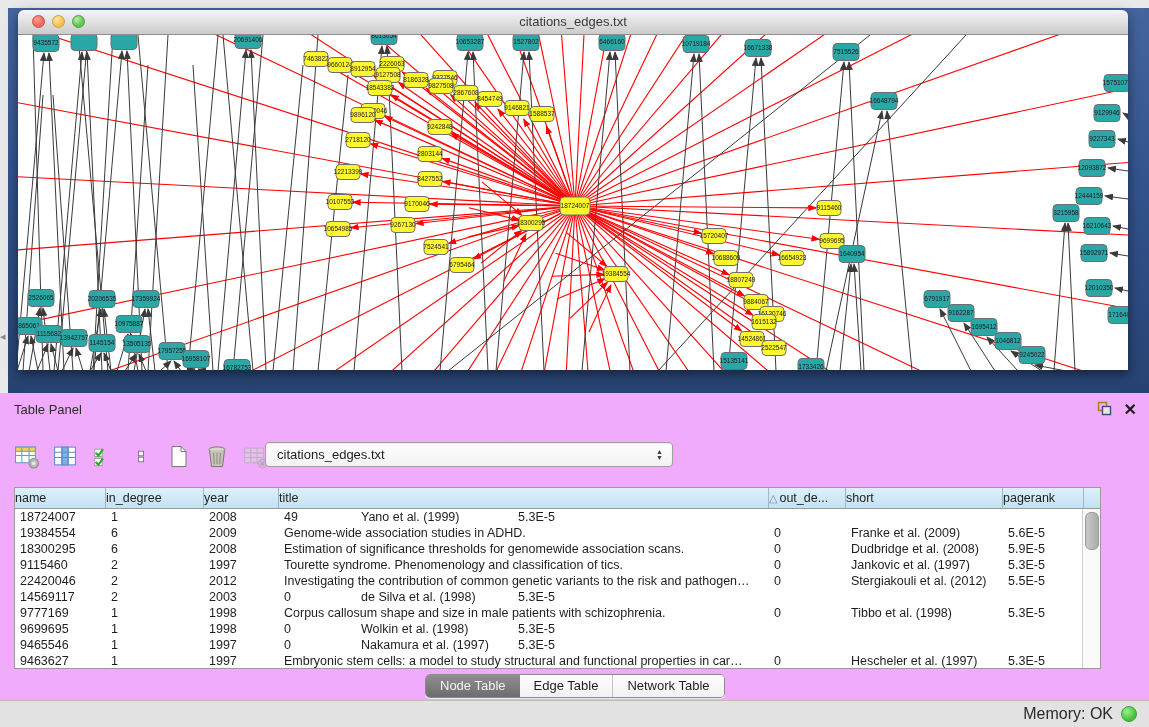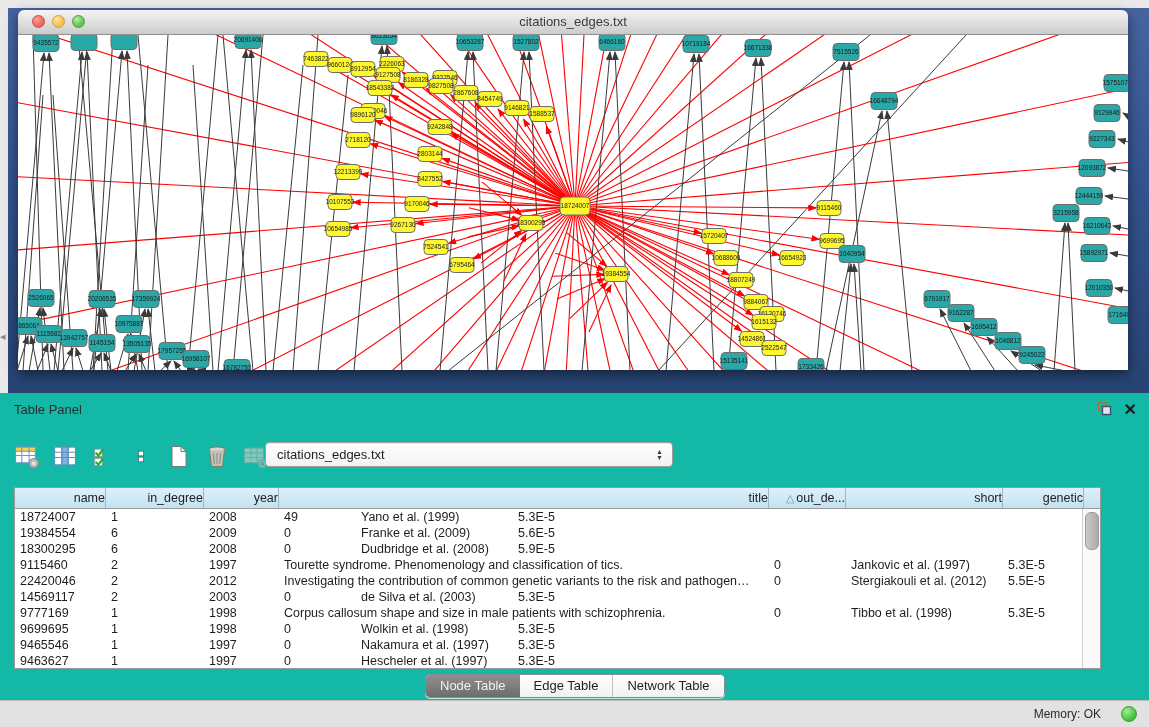--- a/index.html
+++ b/index.html
@@ -19,42 +19,42 @@
   .light.yel{left:34px;background:radial-gradient(circle at 35% 30%,#ffe6a6,#F5BF4F 60%);border:1px solid #d29e3c}
   .light.grn{left:54px;background:radial-gradient(circle at 35% 30%,#b7f0a8,#61C554 60%);border:1px solid #4a9e3c}
   .wtitle{text-align:center;line-height:23px;font-size:13px;color:#3a3a3a}
   .canvas{position:absolute;top:25px;left:0;width:1110px;height:335px;background:#ffffff;overflow:hidden}
   .canvas svg{display:block}
   .splitter-notch{position:absolute;left:565px;top:386px;width:0;height:0;
       border-left:6px solid transparent;border-right:6px solid transparent;border-top:7px solid #20375c}
   .side-collapse{position:absolute;left:0px;top:330px;font-size:11px;color:#8a8a8a}
 
   
-  .tablepanel{position:absolute;left:0;top:393px;width:1149px;height:307px;background:#14b8a6}
+  .tablepanel{position:absolute;left:0;top:393px;width:1149px;height:307px;background:#f0abfc}
   .panel-title{position:absolute;left:14px;top:9px;font-size:13px;color:#2d2d2d}
   .panel-btns{position:absolute;right:12px;top:7px;display:flex;gap:12px;align-items:center}
   .panel-btns .x{font-size:16px;font-weight:bold;color:#1c1c1c;line-height:16px}
 
   .toolbar{position:absolute;left:14px;top:46px;height:34px;display:flex;align-items:center;gap:12px}
   .tbtn{width:26px;height:26px;display:flex;align-items:center;justify-content:center}
   .fx{font-family:"DejaVu Serif",serif;font-style:italic;font-weight:bold;font-size:15px;color:#2e2e2e}
   .fx small{font-size:10px;font-style:italic}
   .combo{position:absolute;left:265px;top:49px;width:408px;height:25px;background:linear-gradient(#ffffff,#f2f2f2);
          border:1px solid #9f9f9f;border-radius:4px;box-sizing:border-box;
          display:flex;align-items:center;padding-left:11px;font-size:13px;color:#1f1f1f;
          box-shadow:inset 0 1px 1px rgba(0,0,0,.08)}
   .combo .arrows{margin-left:auto;margin-right:9px;display:flex;flex-direction:column;line-height:5px;
                  font-size:7px;color:#3c3c3c;gap:1px}
 
   
   .tbl{position:absolute;left:14px;top:94px;width:1087px;height:182px;background:#fff;
        border:1px solid #9a9a9a;box-sizing:border-box;overflow:hidden}
   .thead{display:flex;height:21px;background:linear-gradient(#DDF0FA,#C3E2F2);
          border-bottom:1px solid #9a9a9a;box-sizing:border-box}
-  .th{font-size:12.5px;color:#222;text-align:right;line-height:20px;
+  .th{font-size:12.5px;color:#222;text-align:left;line-height:20px;
       border-right:1px solid #9db7c4;box-sizing:border-box;overflow:hidden;white-space:nowrap}
   .trow{display:flex;height:16px}
   .td{font-size:12.5px;color:#1e1e1e;line-height:16px;padding-left:5px;box-sizing:border-box;
       overflow:hidden;white-space:nowrap}
   .c0{width:91px}.c1{width:98px}.c2{width:75px}.c3{width:490px}.c4{width:77px}.c5{width:157px}.c6{width:81px}
   .td.c0{padding-left:5px}
   .sorttri{color:#6d8fa6;font-size:11px;margin-right:2px}
   .vscroll{position:absolute;right:0;top:21px;width:17px;height:159px;background:#FAFAFA;border-left:1px solid #cfcfcf}
   .vthumb{position:absolute;left:2px;top:3px;width:12px;height:36px;border-radius:6px;
           background:linear-gradient(90deg,#c9c9c9,#ababab);border:1px solid #9b9b9b}
@@ -63,21 +63,21 @@
   .tabbar{position:absolute;left:425px;top:281px;height:22px;display:flex;
           border:1px solid #8a8a8a;border-radius:5px;overflow:hidden;background:#fff;
           box-shadow:0 1px 0 rgba(255,255,255,.7)}
   .tab{font-size:13px;color:#1f1f1f;padding:0 14px;line-height:21px;background:linear-gradient(#ffffff,#f1f1f1)}
   .tab.sel{background:linear-gradient(#8f8f8f,#6d6d6d);color:#f2f2f2}
   .tab.divl{border-left:1px solid #c2c2c2}
 
   
   .statusbar{position:absolute;left:0;top:700px;width:1149px;height:27px;background:#E2E2E2;
              border-top:1px solid #bdbdbd;box-sizing:border-box;display:flex;align-items:center;justify-content:flex-end}
-  .memtext{font-size:12px;color:#2a2a2a;margin-right:20px}
+  .memtext{font-size:16px;color:#2a2a2a;margin-right:8px}
   .memdot{width:14px;height:14px;border-radius:50%;margin-right:12px;
           background:radial-gradient(circle at 35% 30%,#9cf08c,#46c23c 65%);border:1px solid #3f9e35}
 </style>
 </head>
 <body>
 
 <div class="desktop">
   <div class="netwin">
     <div class="titlebar">
       <span class="light red"></span>
@@ -526,43 +526,45 @@
   </div>
 
   <div class="tbl">
     <div class="thead" id="thead">
         <div class="th c0">name</div>
         <div class="th c1">in_degree</div>
         <div class="th c2">year</div>
         <div class="th c3">title</div>
         <div class="th c4"><span class="sorttri">△</span>out_de...</div>
         <div class="th c5">short</div>
-        <div class="th c6">genetic</div>
+        <div class="th c6">pagerank</div>
       </div>
     <div id="tbody">
         <div class="trow">
           <div class="td c0">18724007</div>
           <div class="td c1">1</div>
           <div class="td c2">2008</div>
           <div class="td c4">49</div>
           <div class="td c5">Yano et al. (1999)</div>
           <div class="td c6">5.3E-5</div>
         </div>
         <div class="trow">
           <div class="td c0">19384554</div>
           <div class="td c1">6</div>
           <div class="td c2">2009</div>
+          <div class="td c3">Genome-wide association studies in ADHD.</div>
           <div class="td c4">0</div>
           <div class="td c5">Franke et al. (2009)</div>
           <div class="td c6">5.6E-5</div>
         </div>
         <div class="trow">
           <div class="td c0">18300295</div>
           <div class="td c1">6</div>
           <div class="td c2">2008</div>
+          <div class="td c3">Estimation of significance thresholds for genomewide association scans.</div>
           <div class="td c4">0</div>
           <div class="td c5">Dudbridge et al. (2008)</div>
           <div class="td c6">5.9E-5</div>
         </div>
         <div class="trow">
           <div class="td c0">9115460</div>
           <div class="td c1">2</div>
           <div class="td c2">1997</div>
           <div class="td c3">Tourette syndrome. Phenomenology and classification of tics.</div>
           <div class="td c4">0</div>
@@ -576,21 +578,21 @@
           <div class="td c3">Investigating the contribution of common genetic variants to the risk and pathogen…</div>
           <div class="td c4">0</div>
           <div class="td c5">Stergiakouli et al. (2012)</div>
           <div class="td c6">5.5E-5</div>
         </div>
         <div class="trow">
           <div class="td c0">14569117</div>
           <div class="td c1">2</div>
           <div class="td c2">2003</div>
           <div class="td c4">0</div>
-          <div class="td c5">de Silva et al. (2003)</div>
+          <div class="td c5">de Silva et al. (1998)</div>
           <div class="td c6">5.3E-5</div>
         </div>
         <div class="trow">
           <div class="td c0">9777169</div>
           <div class="td c1">1</div>
           <div class="td c2">1998</div>
           <div class="td c3">Corpus callosum shape and size in male patients with schizophrenia.</div>
           <div class="td c4">0</div>
           <div class="td c5">Tibbo et al. (1998)</div>
           <div class="td c6">5.3E-5</div>
@@ -608,20 +610,21 @@
           <div class="td c1">1</div>
           <div class="td c2">1997</div>
           <div class="td c4">0</div>
           <div class="td c5">Nakamura et al. (1997)</div>
           <div class="td c6">5.3E-5</div>
         </div>
         <div class="trow">
           <div class="td c0">9463627</div>
           <div class="td c1">1</div>
           <div class="td c2">1997</div>
+          <div class="td c3">Embryonic stem cells: a model to study structural and functional properties in car…</div>
           <div class="td c4">0</div>
           <div class="td c5">Hescheler et al. (1997)</div>
           <div class="td c6">5.3E-5</div>
         </div>
       </div>
     <div class="vscroll">
       <div class="vthumb"></div>
     </div>
   </div>
 

